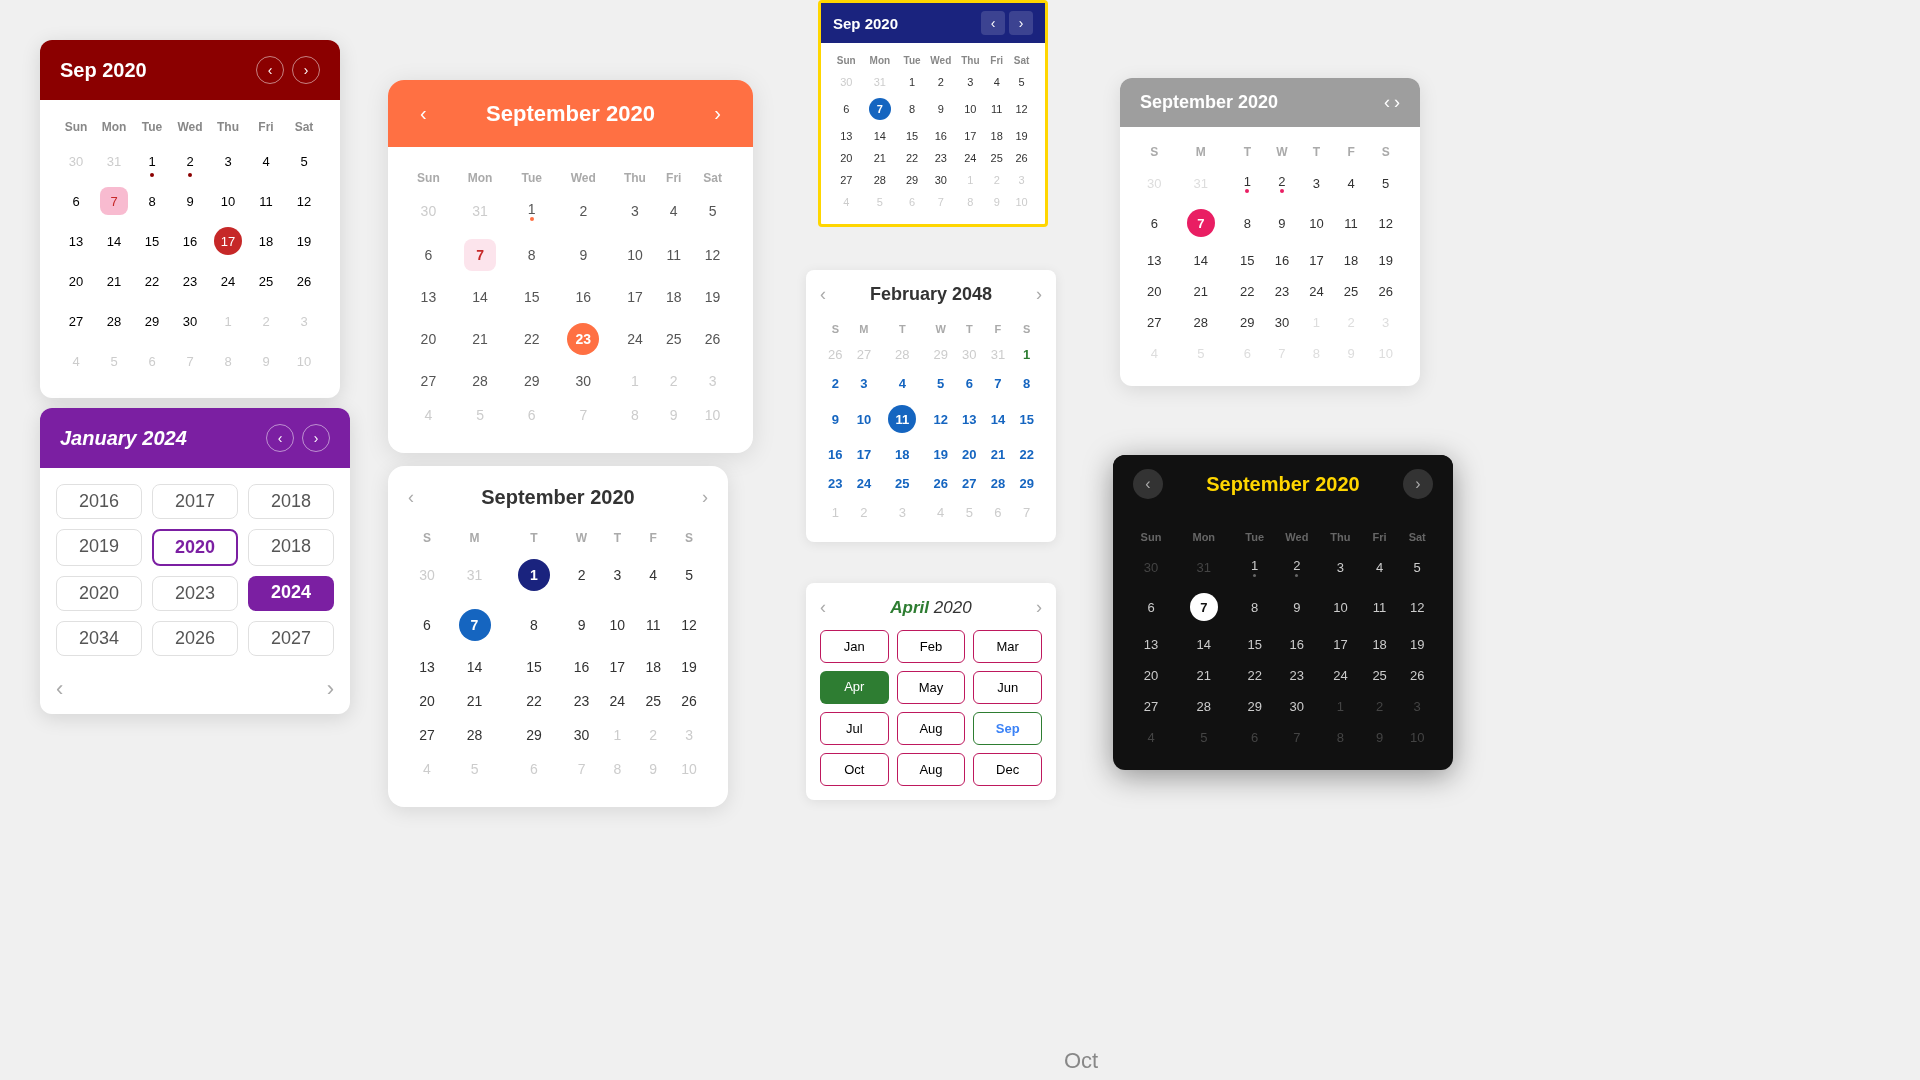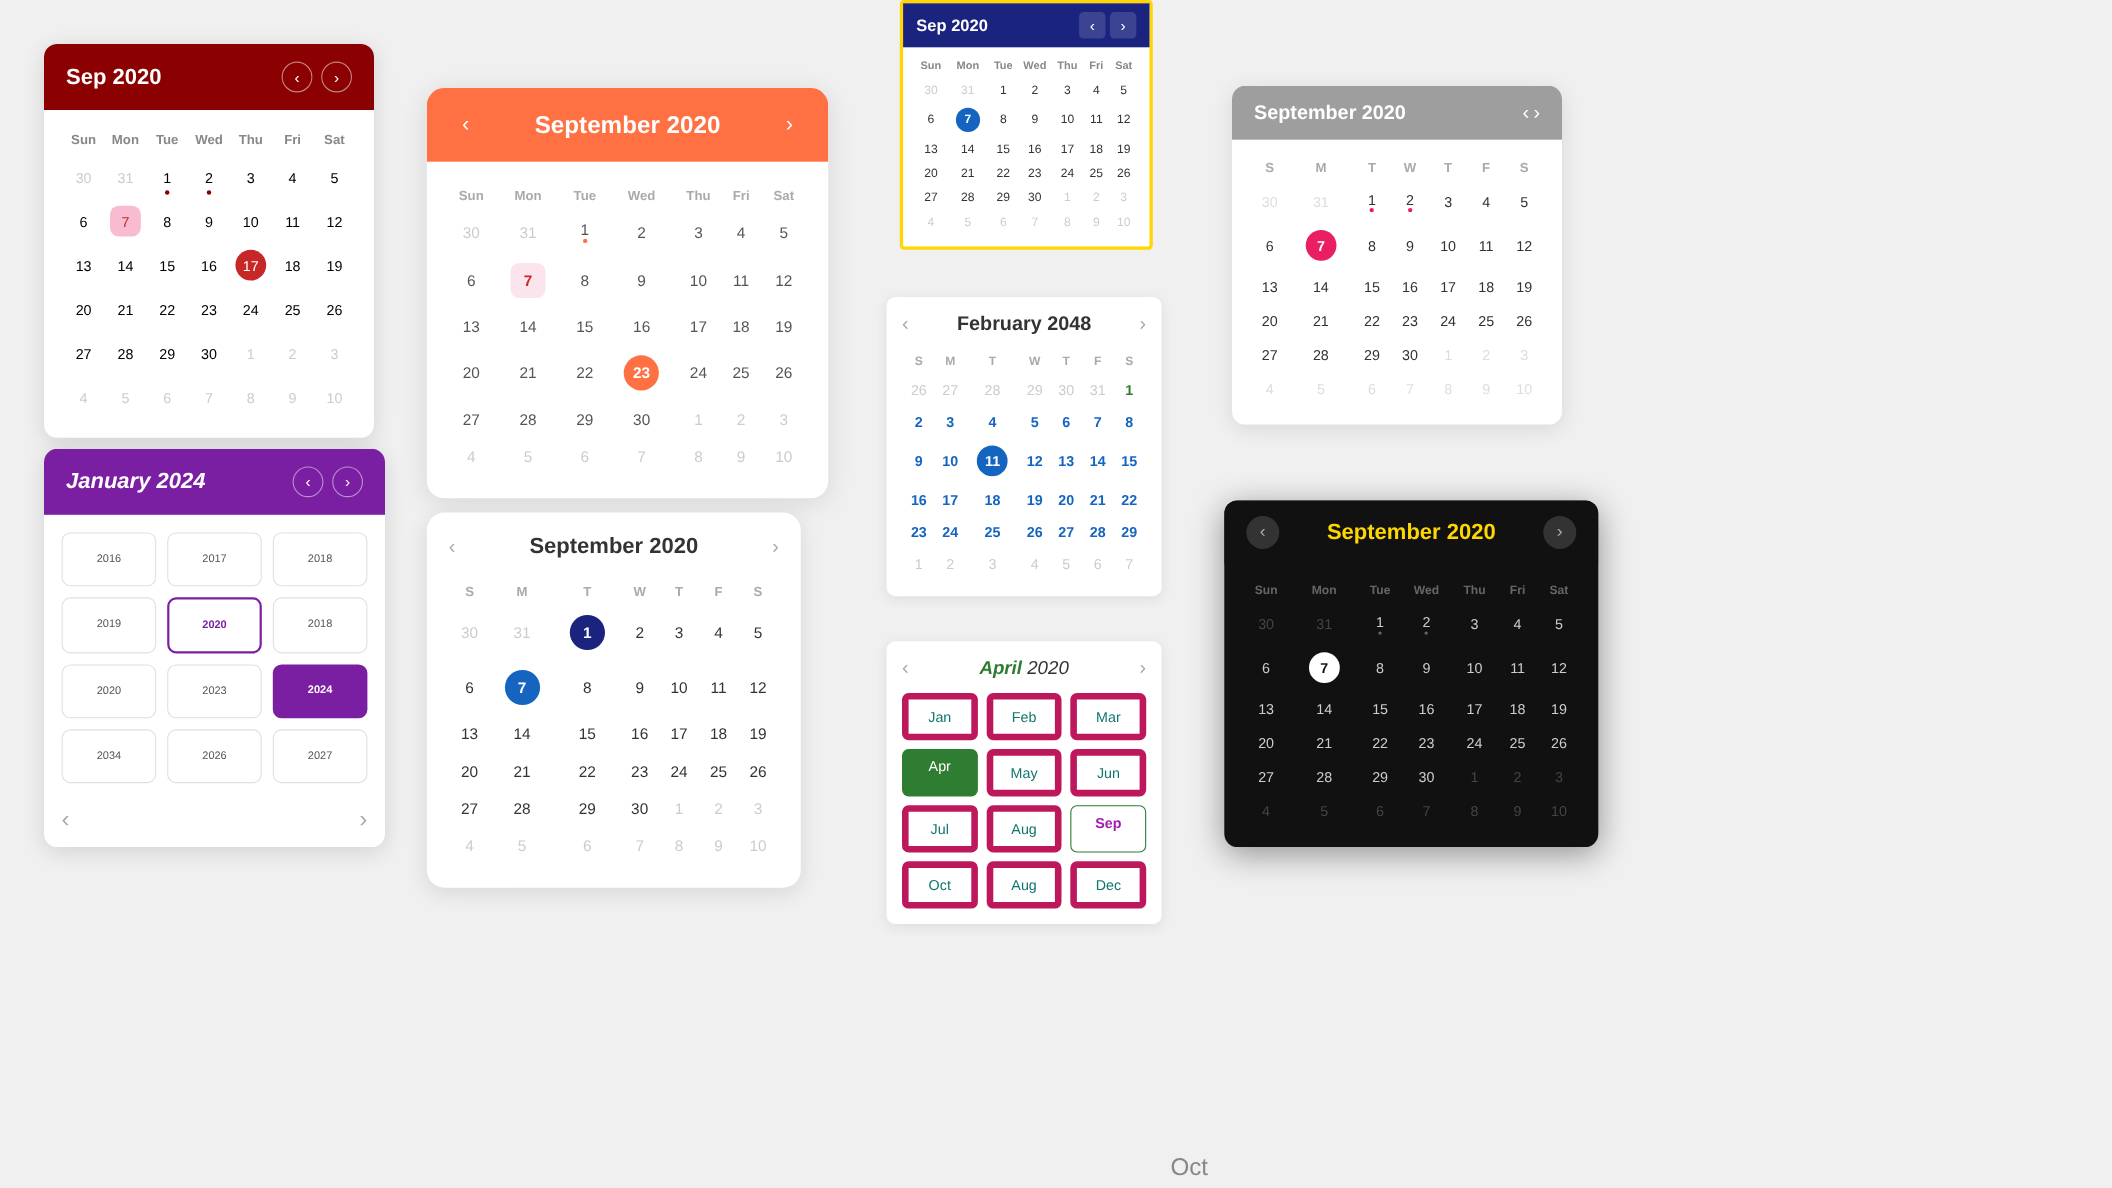--- a/index.html
+++ b/index.html
@@ -133,23 +133,23 @@
       width: 28px; height: 28px;
       cursor: pointer;
       font-size: 14px;
       display: flex; align-items: center; justify-content: center;
     }
     .cal3 .nav-row { display: flex; gap: 8px; }
     .year-grid { padding: 16px; display: grid; grid-template-columns: repeat(3, 1fr); gap: 10px; }
     .year-cell {
       border: 1px solid #e0e0e0;
       border-radius: 8px;
-      padding: 18px 6px;
+      padding: 6px 6px;
       text-align: center;
-      font-size: 10px;
+      font-size: 18px;
       cursor: pointer;
       color: #555;
     }
     .year-cell.selected-outline { border: 2px solid #7B1FA2; color: #7B1FA2; font-weight: 600; }
     .year-cell.selected-fill { background: #7B1FA2; color: white; font-weight: 700; border: none; }
     .cal3-nav-row { display: flex; justify-content: space-between; padding: 4px 16px 12px; }
     .cal3-nav-btn { background: none; border: none; font-size: 22px; color: #aaa; cursor: pointer; }
 
     
     .cal4 {
@@ -252,30 +252,30 @@
     .cal7-header {
       display: flex;
       align-items: center;
       justify-content: space-between;
       margin-bottom: 12px;
     }
     .cal7-header h2 { font-size: 17px; font-weight: 600; color: #333; font-style: italic; }
     .cal7 .nav-btn { background: none; border: none; font-size: 18px; color: #aaa; cursor: pointer; }
     .month-grid { display: grid; grid-template-columns: repeat(3, 1fr); gap: 8px; }
     .month-cell {
-      border: 6px solid #be185d;
+      border: 1px solid #be185d;
       border-radius: 6px;
       padding: 8px 4px;
       text-align: center;
       font-size: 13px;
       cursor: pointer;
-      color: #0f766e;
+      color: #000000;
     }
     .month-cell.selected-green { background: #2E7D32; color: white; border: none; }
-    .month-cell.selected-outline-green { border: 1.5px solid #2E7D32; color: #a21caf; font-weight: 600; }
+    .month-cell.selected-outline-green { border: 1.5px solid #2E7D32; color: #3b82f6; font-weight: 600; }
 
     
     .cal8 {
       position: absolute;
       top: 78px;
       left: 1120px;
       width: 300px;
       background: white;
       border-radius: 12px;
       box-shadow: 0 4px 20px rgba(0,0,0,0.1);

